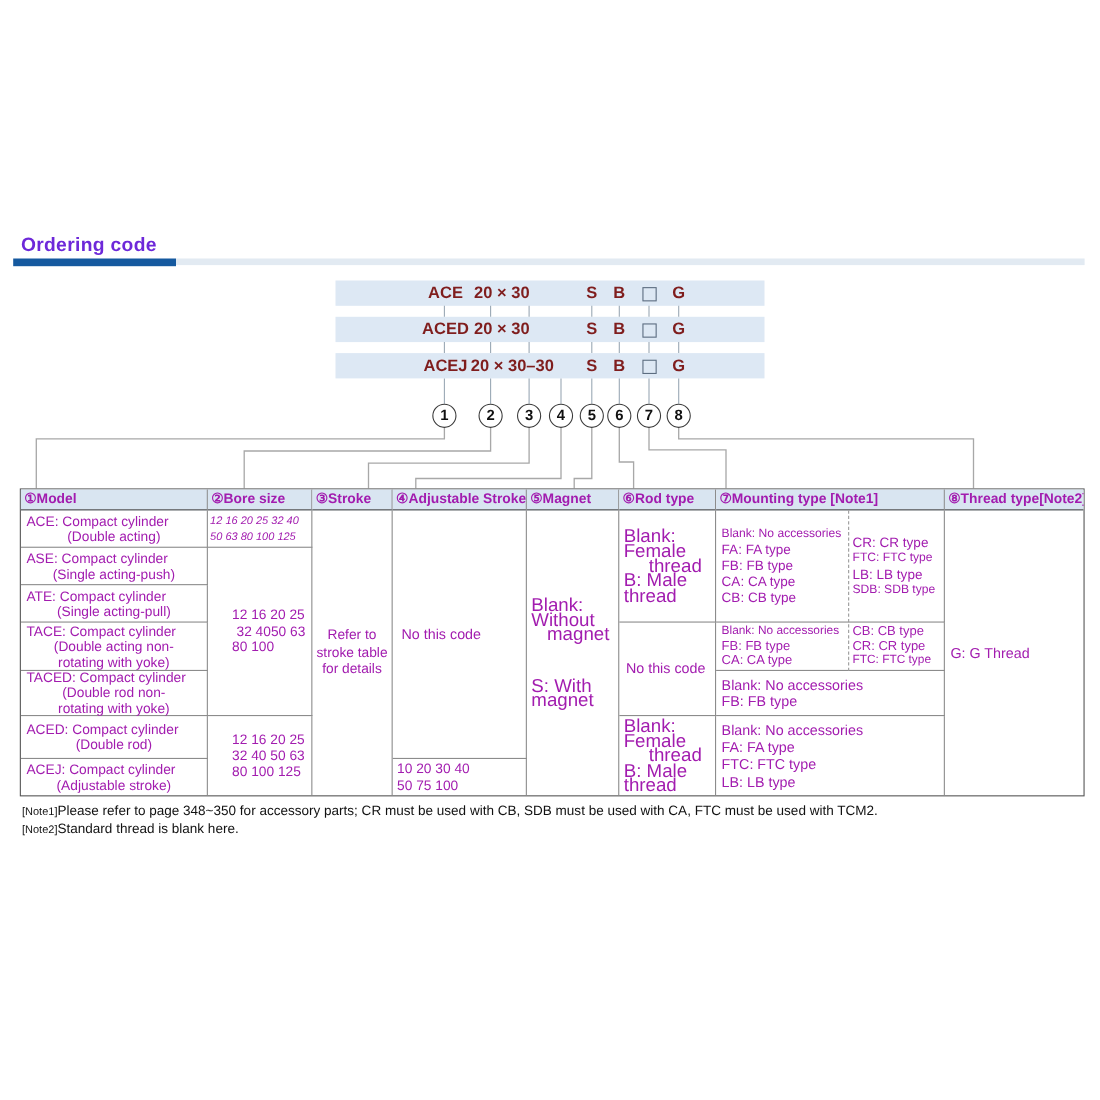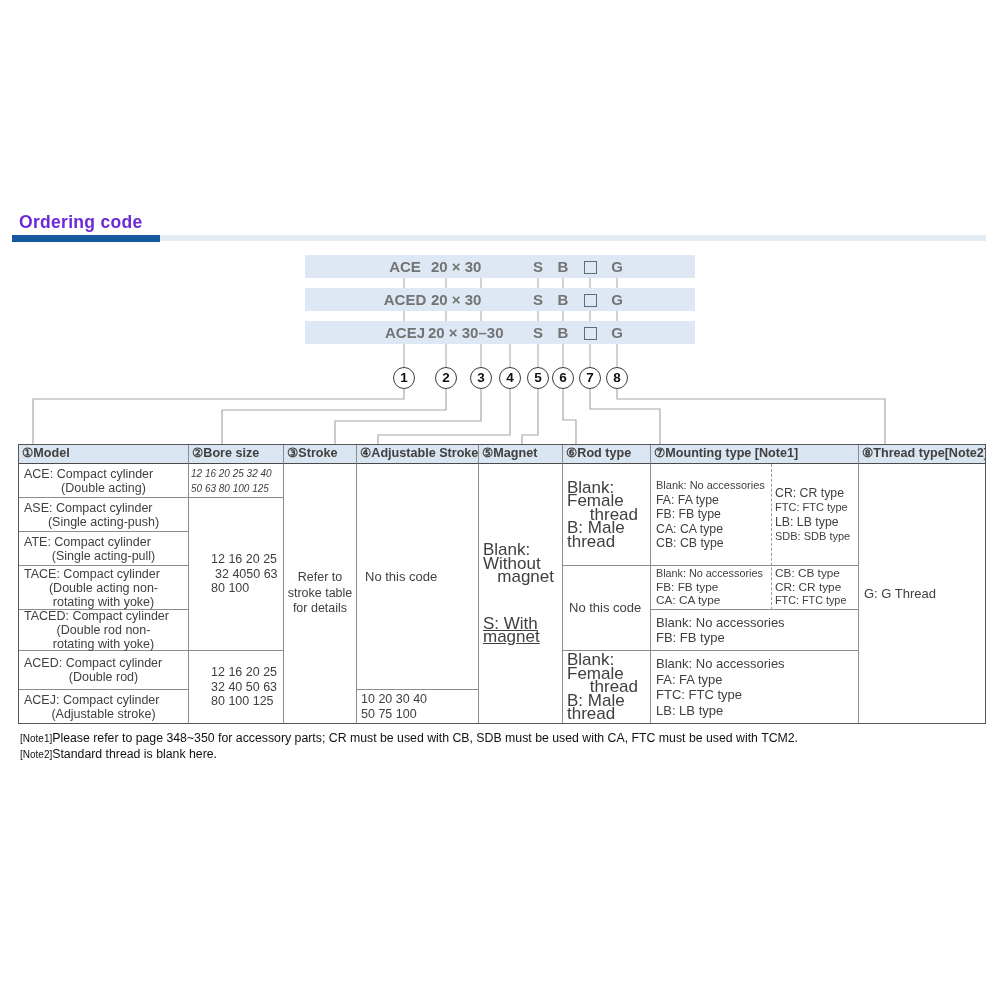--- a/index.html
+++ b/index.html
@@ -3,29 +3,29 @@
 <meta charset="utf-8">
 <style>
   html,body{margin:0;padding:0;}
   body{width:1000px;height:1000px;position:relative;background:#ffffff;
        font-family:"Liberation Sans",sans-serif;color:#1a1a1a;overflow:hidden;}
   .abs{position:absolute;}
   .title{font-weight:bold;font-size:17.5px;color:#6d28d9;letter-spacing:.3px;}
   .rule-dark{background:var(--accent_dark,#15599f);}
   .rule-light{background:var(--accent_light,#e2eaf2);}
   .bar{left:305px;width:390px;height:23px;background:var(--bar_bg,#dde8f4);}
-  .bt{position:absolute;font-weight:bold;font-size:15px;color:#737373;line-height:23px;white-space:nowrap;}
+  .bt{position:absolute;font-weight:bold;font-size:15px;color:#7f1d1d;line-height:23px;white-space:nowrap;}
   .ctr{text-align:center;}
   .sq{width:11px;height:11px;border:1.4px solid #5c6d80;background:transparent;}
   .circ{width:22px;height:22px;border:1.6px solid #3a3a3a;border-radius:50%;background:#fff;
         text-align:center;line-height:19px;font-weight:bold;font-size:13.5px;color:#101010;box-sizing:border-box;}
   svg.lines{left:0;top:0;pointer-events:none;}
   .tbl{left:18px;top:444px;width:966px;height:278px;border:1.5px solid #565656;background:#fff;}
   .c{position:absolute;box-sizing:border-box;border-right:1px solid #8c8c8c;border-bottom:1px solid #8c8c8c;
-     font-size:12.5px;line-height:14px;color:#404040;}
+     font-size:12.5px;line-height:14px;color:#a21caf;}
   .hd{background:var(--header_bg,#d9e5f1);font-weight:bold;font-size:12.6px;line-height:17px;
       padding-left:3px;border-bottom:1.5px solid #4a4a4a;white-space:nowrap;overflow:hidden;}
   .vc{display:flex;flex-direction:column;justify-content:center;}
   .noB{border-bottom:none;}
   .noR{border-right:none;}
   .l1{padding-left:5px;white-space:nowrap;}
   .lc{text-align:center;white-space:nowrap;}
   .small{font-size:17px;line-height:13.5px;}
   .rt{text-align:right;}
   .dash{border-left:1px dashed #9a9a9a;width:0;}
@@ -176,21 +176,21 @@
 
   <div class="c vc" style="left:338px;top:19px;width:122px;height:226px;padding-left:8px;font-size:13px;">No this code</div>
   <div class="c vc noB" style="left:338px;top:245px;width:122px;height:33px;padding-left:4px;line-height:15px;">
     <div>10 20 30 40</div>
     <div>50 75 100</div>
   </div>
 
   <div class="c vc noB small" style="left:460px;top:19px;width:84px;height:259px;align-items:flex-end;">
     <div style="padding-left:4px;">Blank: Without</div>
     <div class="rt" style="padding-right:8px;">magnet</div>
-    <div style="padding-left:4px;margin-top:33px;text-decoration:underline;">S: With magnet</div>
+    <div style="padding-left:4px;margin-top:33px;">S: With magnet</div>
   </div>
 
   <div class="c vc small" style="left:544px;top:19px;width:88px;height:102px;">
     <div style="padding-left:4px;">Blank: Female</div>
     <div class="rt" style="padding-right:12px;">thread</div>
     <div style="padding-left:4px;">B: Male thread</div>
   </div>
   <div class="c vc" style="left:544px;top:121px;width:88px;height:85px;padding-left:6px;font-size:13px;">No this code</div>
   <div class="c vc noB small" style="left:544px;top:206px;width:88px;height:72px;">
     <div style="padding-left:4px;">Blank: Female</div>

